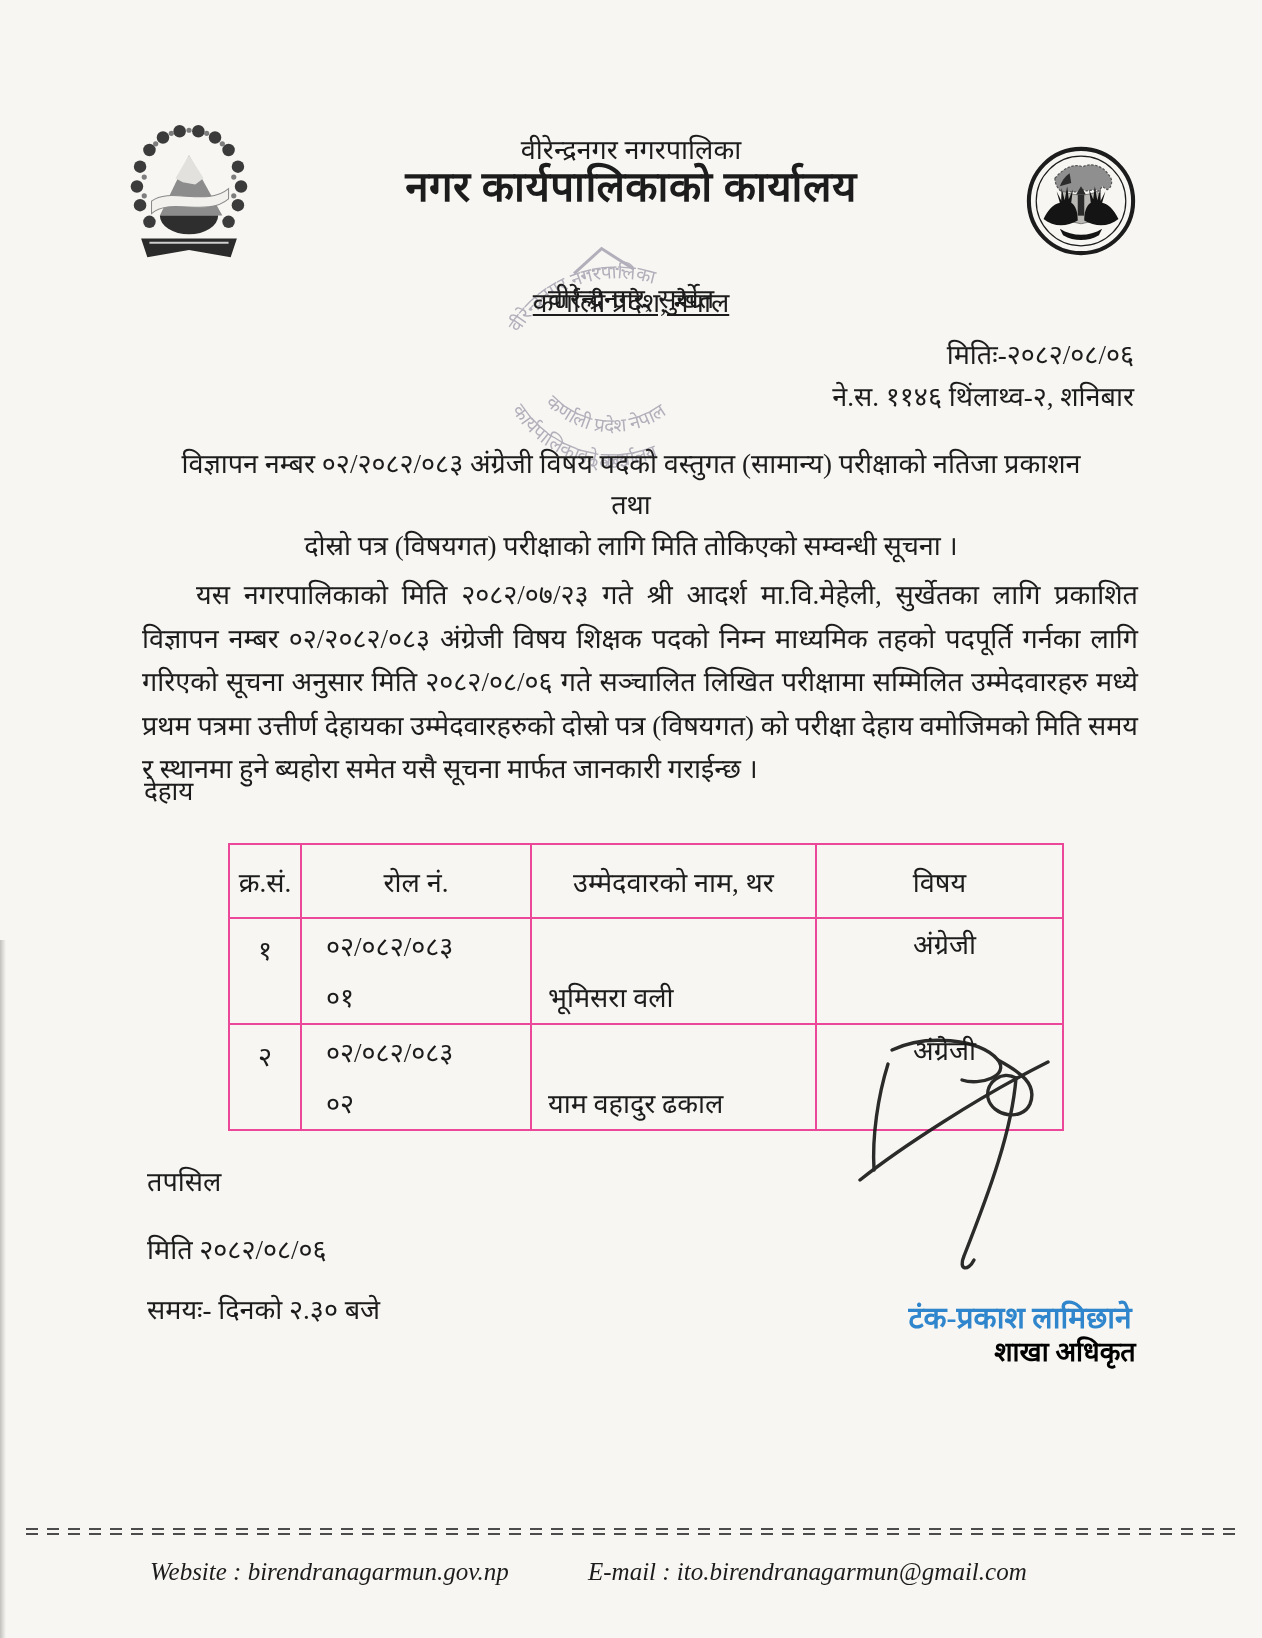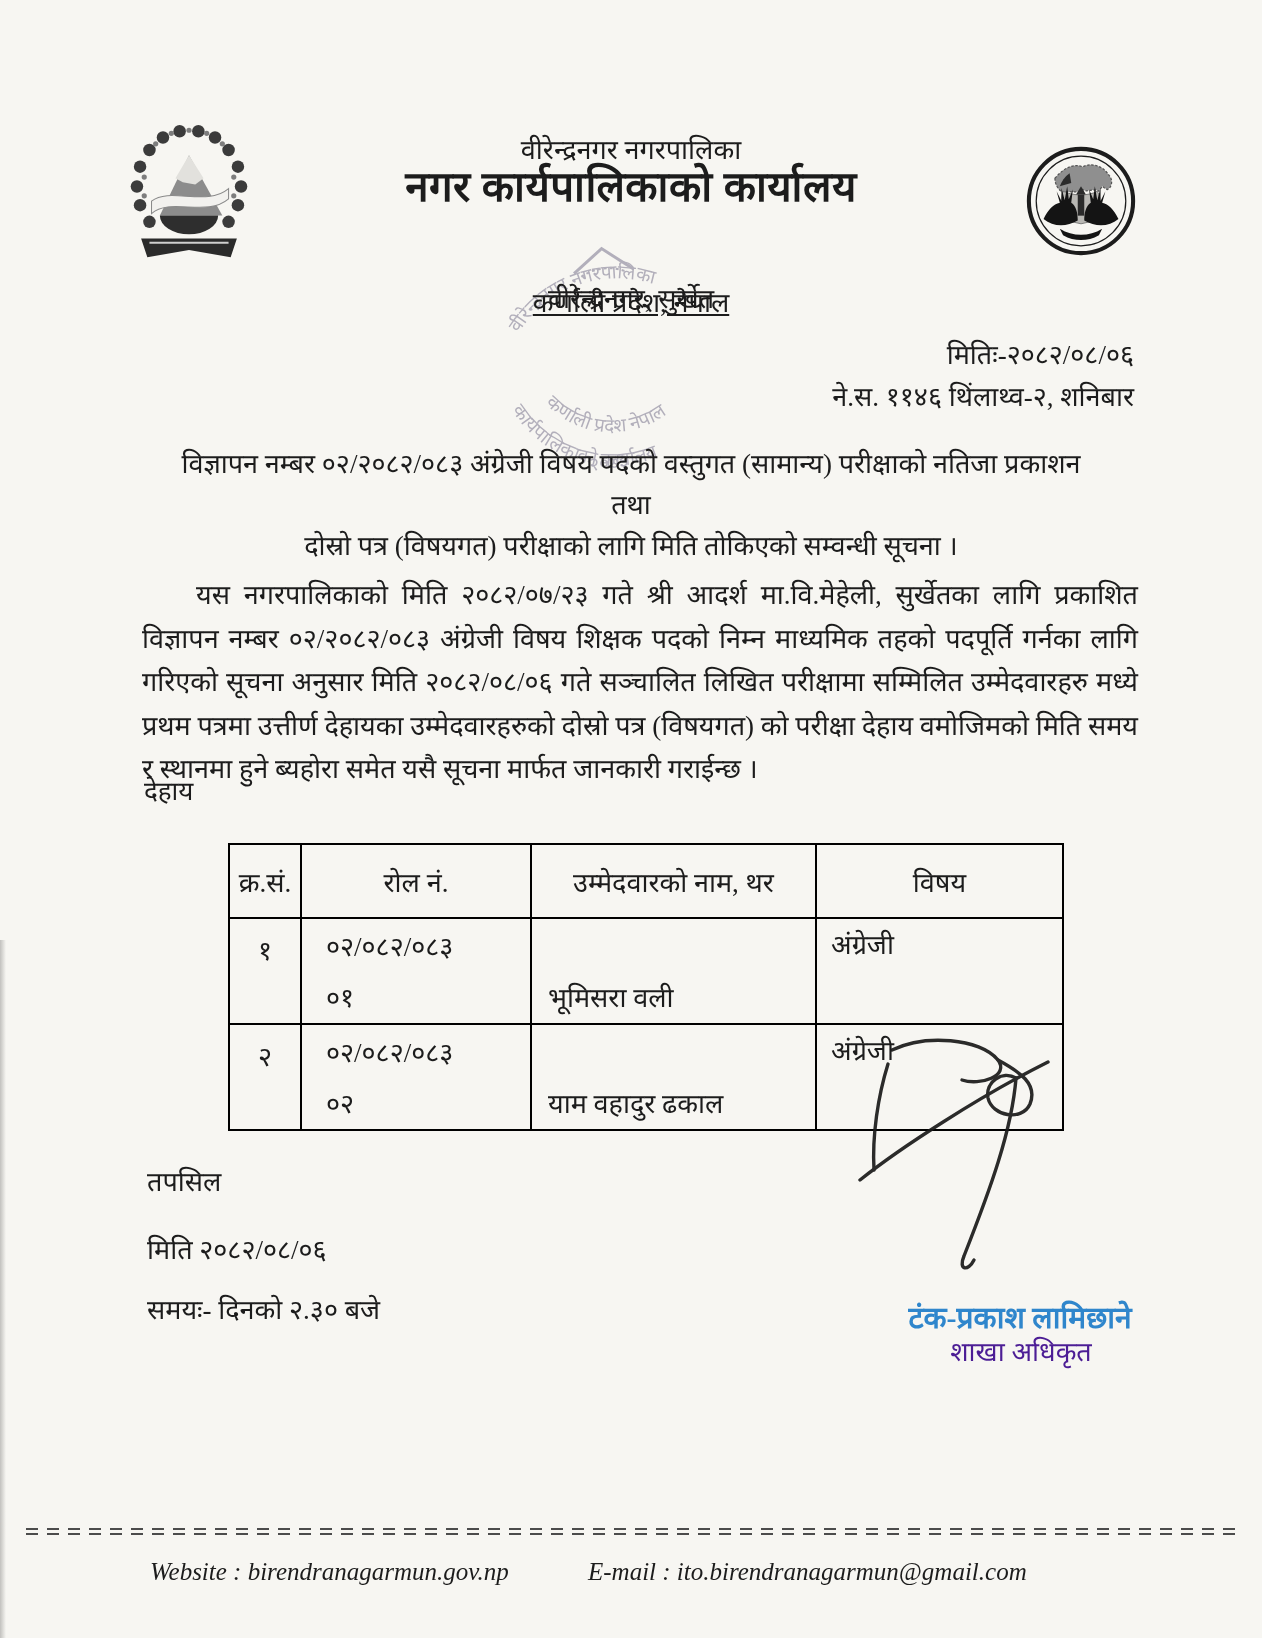--- a/index.html
+++ b/index.html
@@ -16,30 +16,30 @@
   .lh4{top:283px;font-size:27px;text-decoration:underline;}
   .emblem-left{left:128px;top:124px;width:122px;height:152px;}
   .logo-right{left:1024px;top:140px;width:114px;height:122px;}
   .stamp{left:448px;top:240px;width:330px;height:235px;opacity:.5;transform:rotate(-6deg);}
   .dateblock{top:334px;right:128px;text-align:right;font-size:27px;line-height:42px;}
   .subject{top:444px;left:131px;width:1000px;text-align:center;font-size:27px;line-height:41px;}
   .subject div{white-space:nowrap;}
   .bodypara{top:574px;left:142px;width:996px;font-size:27px;line-height:43.5px;text-align:justify;text-indent:54px;}
   .dehaya{top:772px;left:144px;font-size:26px;}
   table.candidates{position:absolute;top:843px;left:228px;border-collapse:collapse;table-layout:fixed;font-size:27px;}
-  table.candidates th,table.candidates td{border:2px solid #000000;overflow:hidden;}
+  table.candidates th,table.candidates td{border:2px solid #ec4899;overflow:hidden;}
   table.candidates thead th{height:70px;font-weight:400;text-align:center;vertical-align:middle;}
   td.sn{text-align:center;vertical-align:top;padding-top:12px;height:81px;}
   td.roll{vertical-align:top;padding:8px 0 8px 24px;border-radius:27px;}
   td.roll .r2{margin-top:14px;}
   td.nm{vertical-align:bottom;padding:0 0 8px 16px;}
-  td.sub{vertical-align:top;padding:6px 4px 0 14px;}
+  td.sub{vertical-align:top;padding:6px 4px 0 14px;text-align:center;}
   .signature-svg{left:830px;top:1020px;width:250px;height:268px;}
   .sig-name{top:1296px;left:875px;width:290px;text-align:center;font-size:30px;color:#2f86cc;font-weight:600;}
-  .sig-title{top:1332px;left:876px;width:290px;text-align:center;font-size:27px;color:#4c1d95;font-weight:400;}
+  .sig-title{top:1332px;left:920px;width:290px;text-align:center;font-size:27px;color:#000000;font-weight:700;}
   .d-line{left:147px;font-size:27px;}
   .d-tapasil{top:1162px;}
   .d-miti{top:1230px;}
   .d-samaya{top:1290px;}
   .d-sthan{top:1350px;}
   .dashline{top:1528px;left:26px;width:1210px;}
   .dashline .d{height:2.3px;background:repeating-linear-gradient(90deg,#4c4c4c 0 12px,transparent 12px 21px);}
   .dashline .d + .d{margin-top:2.3px;}
   .f-web{top:1558px;left:150px;font-style:italic;font-size:25px;}
   .f-mail{top:1558px;left:588px;font-style:italic;font-size:25px;}

